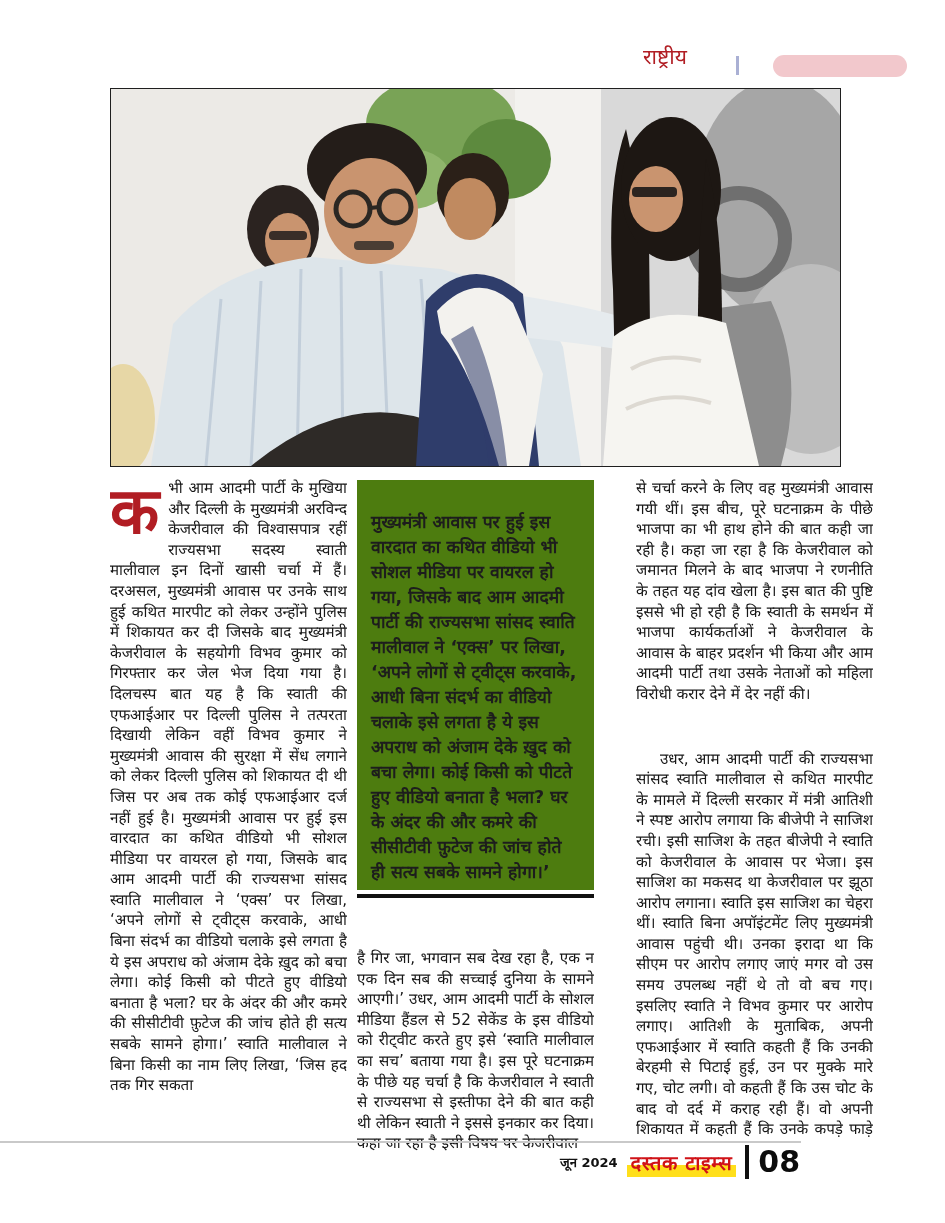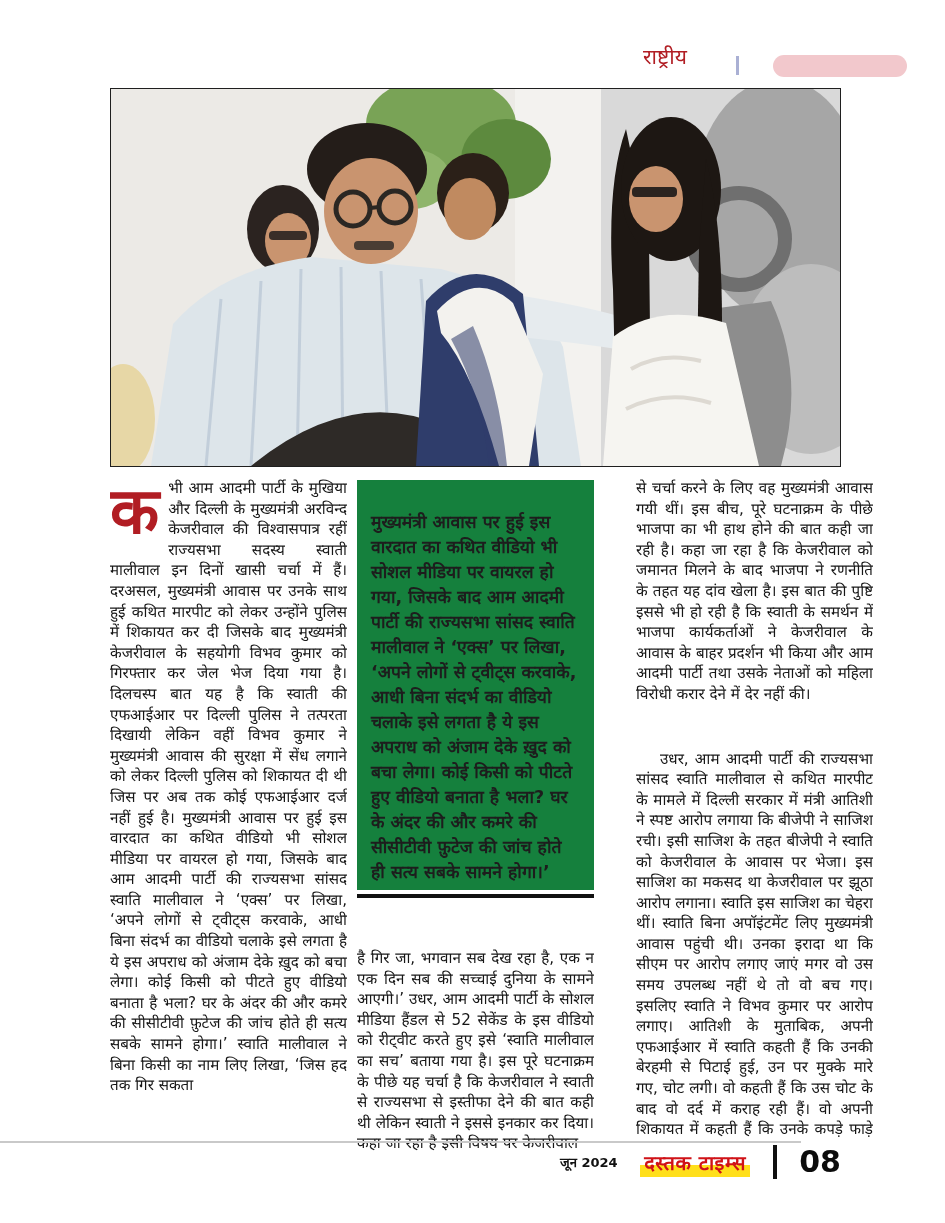--- a/index.html
+++ b/index.html
@@ -21,29 +21,29 @@
   .col2{left:357px;top:948px;height:232px;}
   .col3{left:636px;top:478px;height:662px;}
   .col p{margin:0;}
   .col p.indent{text-indent:24px;margin-top:44px;}
 
   .byline{text-align:center;font-size:17px;color:#111;padding-bottom:6px;border-bottom:2px solid #1a1a1a;margin-bottom:12px;}
 
   .dropcap{float:left;font-size:64px;line-height:54px;font-weight:700;color:#b11d23;padding:6px 9px 2px 0;}
 
   
-  .pullquote{left:357px;top:480px;width:237px;height:410px;background:#15803d;box-sizing:border-box;
+  .pullquote{left:357px;top:480px;width:237px;height:410px;background:#4d7c0f;box-sizing:border-box;
              padding:30px 14px 0 14px;font-weight:700;font-size:17.5px;line-height:25px;color:#1d1d1d;text-align:left;}
   .pq-bar1{left:357px;top:480px;width:237px;height:6px;background:#8e1a1e;}
   .pq-bar2{left:357px;top:489px;width:237px;height:3px;background:#c9252b;}
   .pq-rule{left:357px;top:894px;width:237px;height:4px;background:#111;}
 
   
   .footer-line{left:0;top:1141px;width:801px;height:2px;background:#c9c9c9;}
-  .footer{left:560px;top:1144px;width:281px;height:36px;display:flex;align-items:center;justify-content:space-between;gap:9px;}
+  .footer{left:560px;top:1144px;width:281px;height:36px;display:flex;align-items:center;justify-content:flex-start;gap:9px;}
   .footer-date{font-size:13px;font-weight:700;color:#111;}
   .footer-logo{font-size:20px;font-weight:700;color:#d01217;padding:1px 4px;
                background:linear-gradient(to bottom, rgba(0,0,0,0) 58%, #ffdf1b 58%);letter-spacing:.5px;}
   .footer-bar{width:4px;height:34px;background:#101010;}
   .footer-page{font-size:30px;font-weight:800;color:#0c0c0c;line-height:34px;}
 </style>
 </head>
 <body>
 
 <div class="abs section-label">राष्ट्रीय</div>

